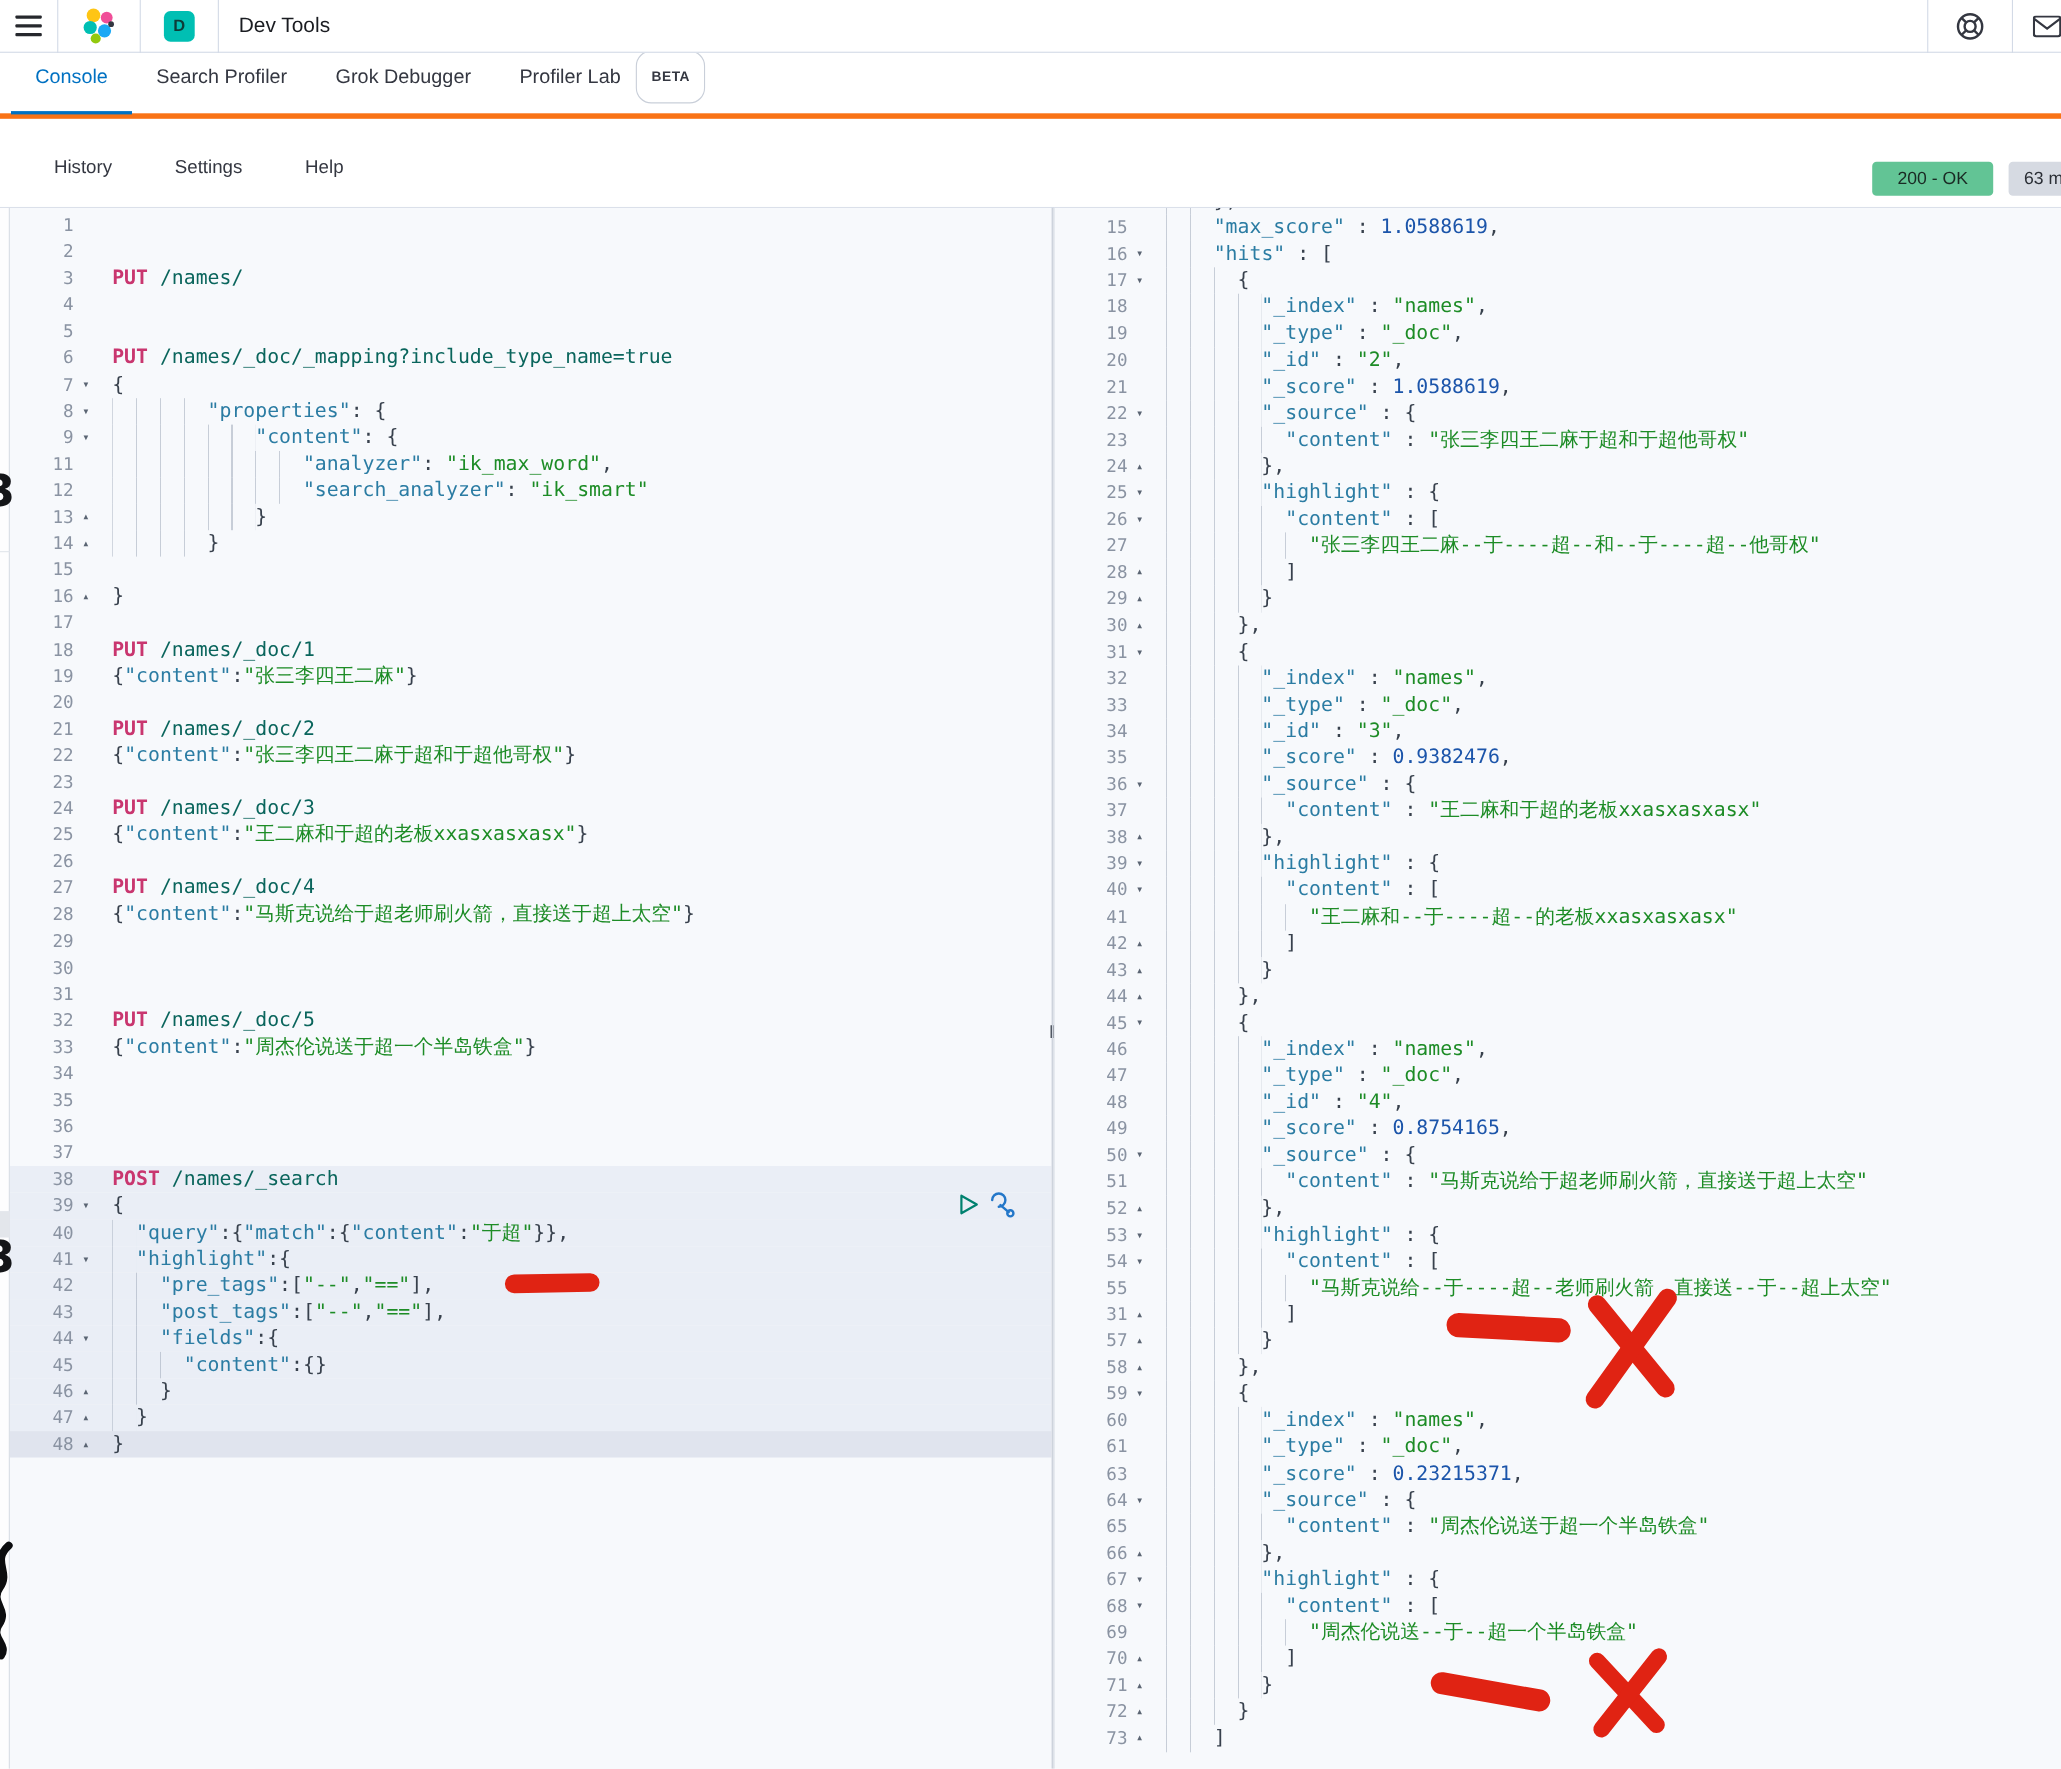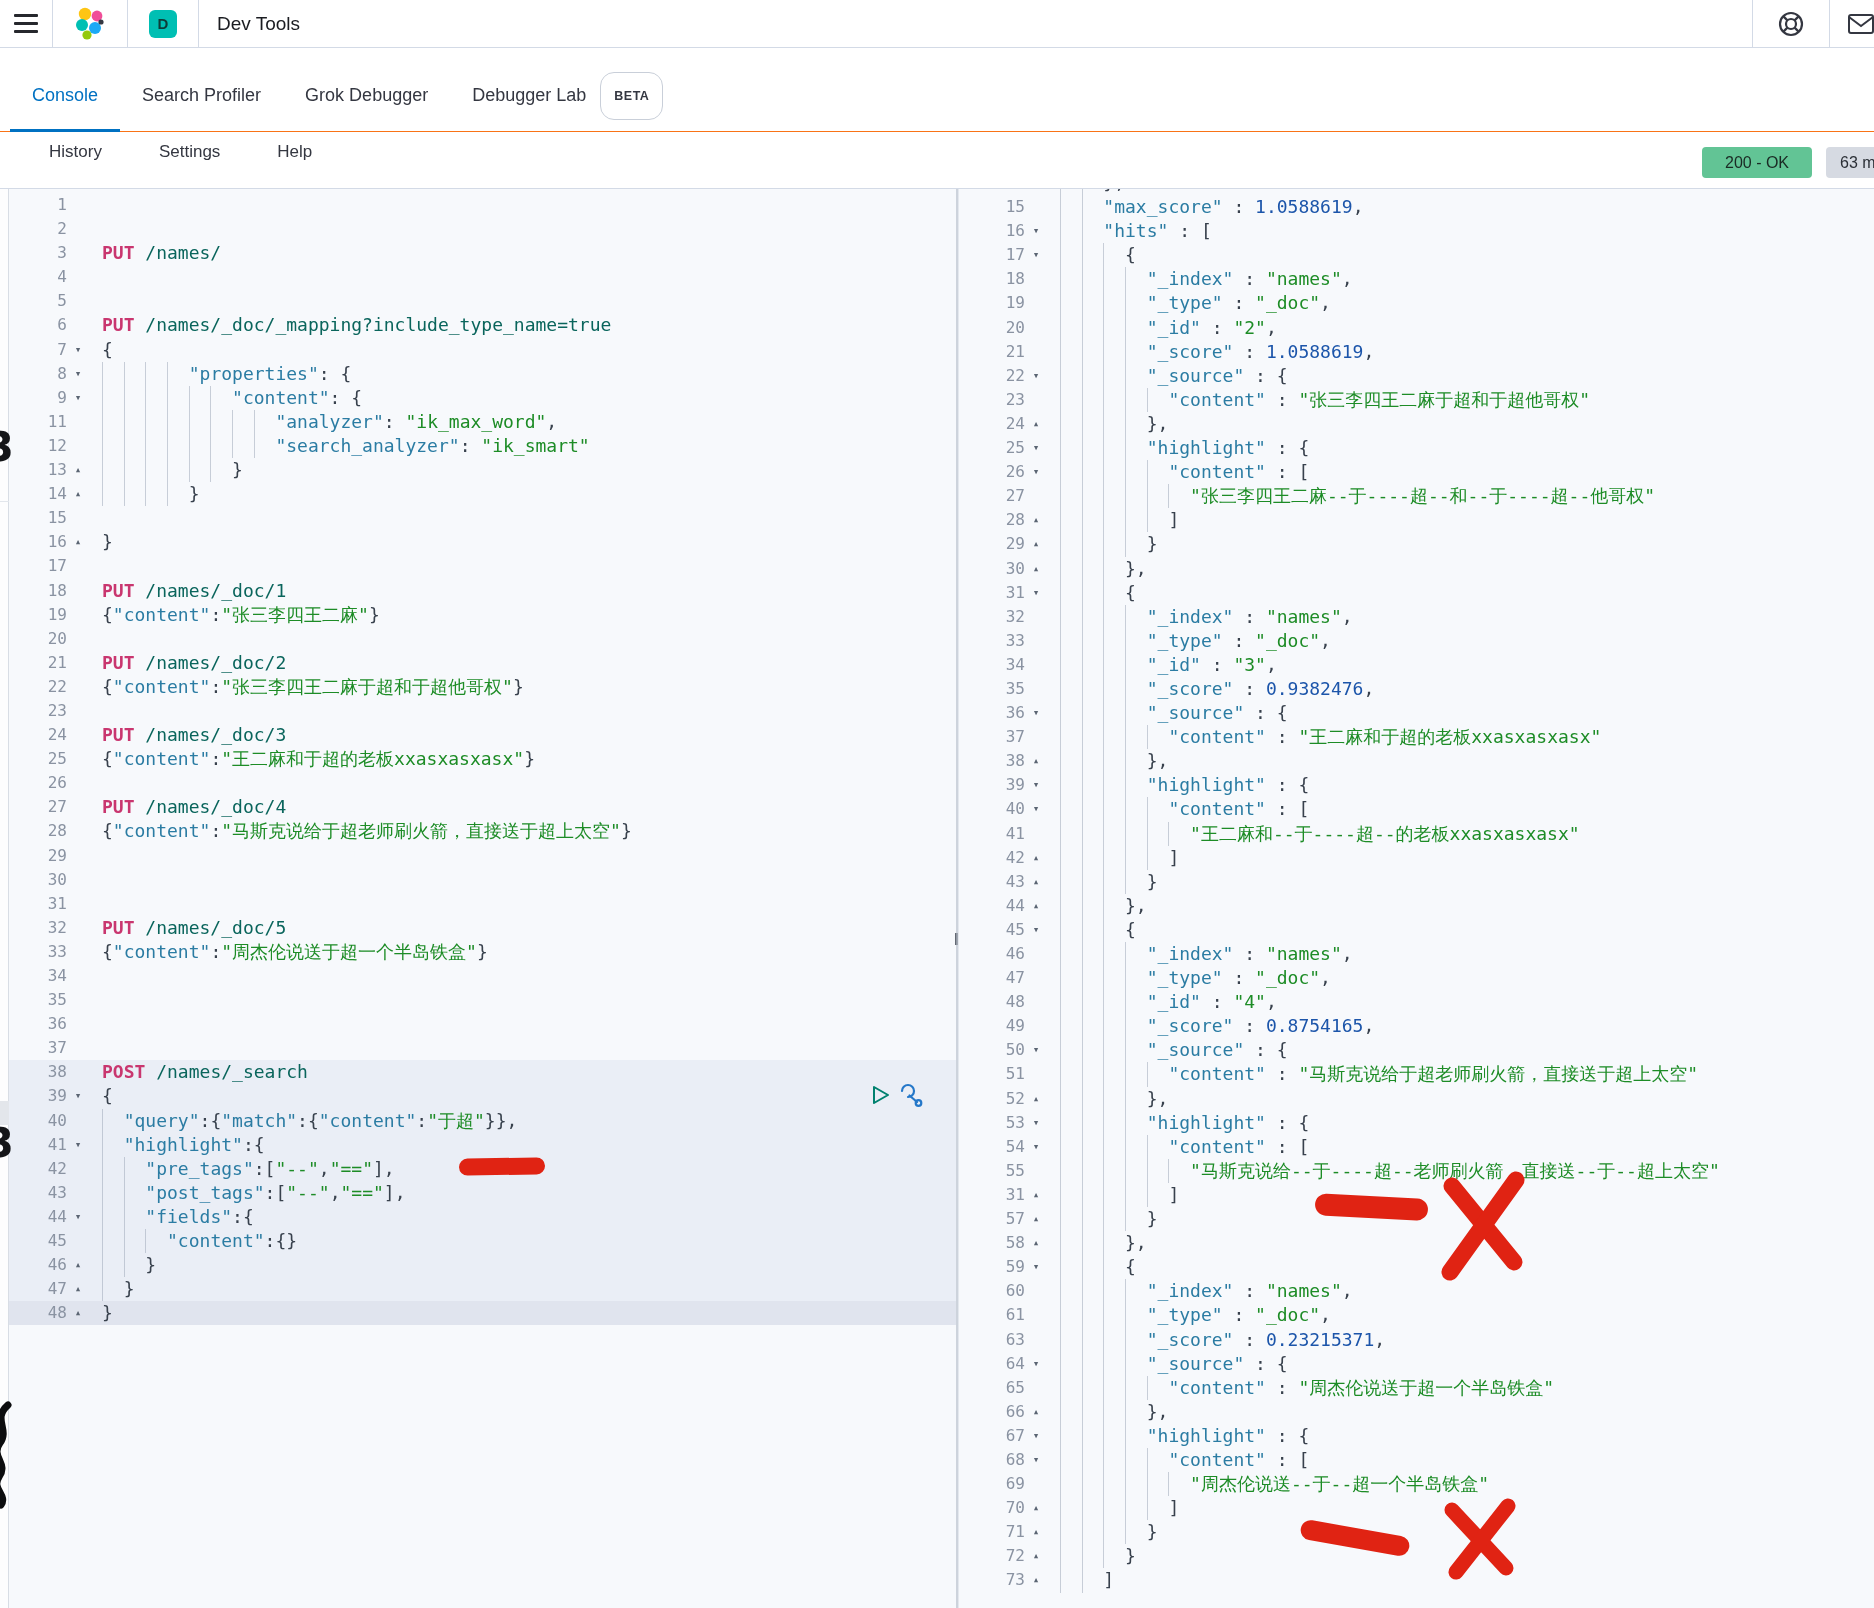--- a/index.html
+++ b/index.html
@@ -16,22 +16,22 @@
   .hamburger i { display:block; width:24px; height:3px; background:#26282d; border-radius:1px; }
   .logo-box { width:74px; height:48px; display:flex; align-items:center; justify-content:center; flex:none; }
   .space-badge { width:70px; height:48px; display:flex; align-items:center; justify-content:center; flex:none; }
   .space-badge .b { width:28px; height:28px; border-radius:6px; background:#00bfb3; color:#0d3c38;
                     font-weight:bold; font-size:15px; display:flex; align-items:center; justify-content:center; }
   .nav-title { font-size:19px; color:#1a1c21; padding-left:18px; flex:none; }
   .nav-right { margin-left:auto; display:flex; align-items:center; height:48px; }
   .nav-icon-box { width:76px; height:48px; display:flex; align-items:center; justify-content:center; flex:none; }
 
   
-  .tabbar { position:absolute; left:0; top:60px; right:0; height:72px; background:#fff;
-            display:flex; align-items:stretch; padding-left:10px; border-bottom:1px solid #f97316; z-index:19; }
+  .tabbar { position:absolute; left:0; top:36px; right:0; height:72px; background:#fff;
+            display:flex; align-items:stretch; padding-left:10px; border-bottom:5px solid #f97316; z-index:19; }
   .tab { position:relative; display:flex; align-items:center; padding:0 22px; font-size:18px;
          color:#343741; cursor:pointer; }
   .tab.active { color:#0071c2; }
   .tab.active::after { content:""; position:absolute; left:0; right:0; bottom:-1px; height:3px; background:#0071c2; }
   .beta-pill { margin-left:14px; border:1px solid #c9cfd9; border-radius:14px; padding:16px 13px;
                font-size:12.5px; font-weight:bold; letter-spacing:.5px; color:#343741; background:#fff; }
 
   
   .ctoolbar { position:absolute; left:0; top:120px; right:0; height:68px; background:#fff; z-index:18; }
   .ctool-links { position:absolute; left:32px; top:22px; display:flex; gap:40px; }
@@ -139,21 +139,21 @@
   <div class="tab active">
     <span>Console</span>
   </div>
   <div class="tab">
     <span>Search Profiler</span>
   </div>
   <div class="tab">
     <span>Grok Debugger</span>
   </div>
   <div class="tab">
-    <span>Debugger Lab</span>
+    <span>Profiler Lab</span>
     <span class="beta-pill">BETA</span>
   </div>
 </nav>
 
 <div class="ctoolbar">
   <div class="ctool-links">
     <span>History</span>
     <span>Settings</span>
     <span>Help</span>
   </div>

